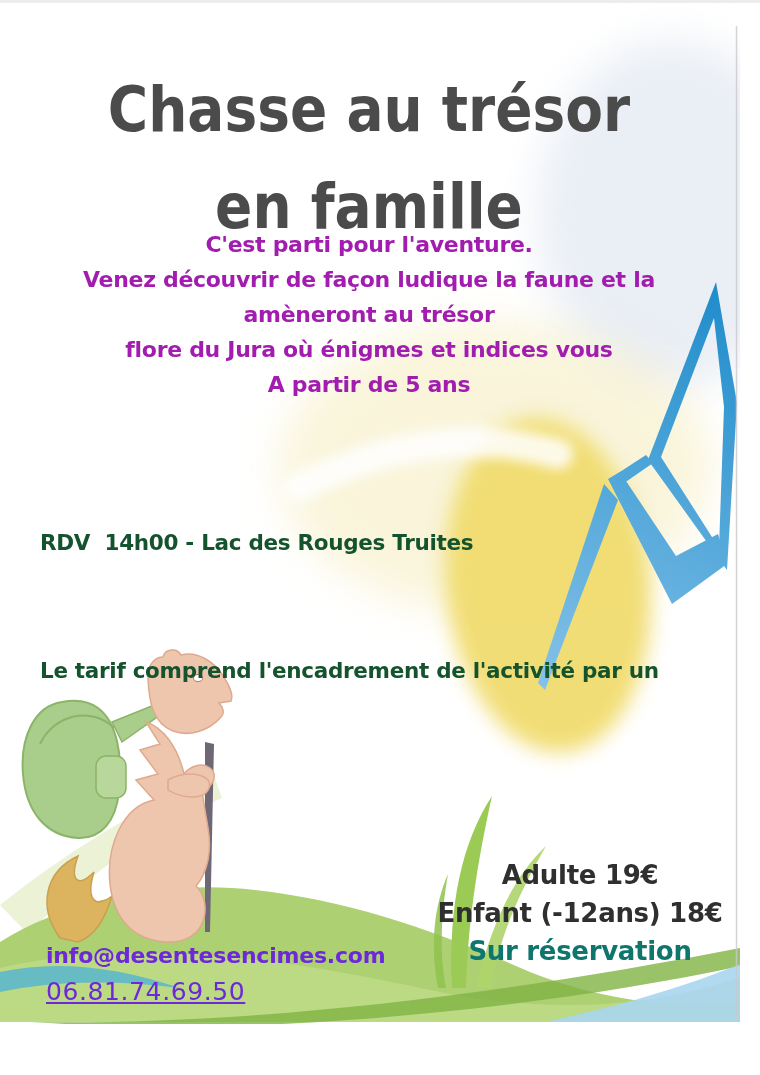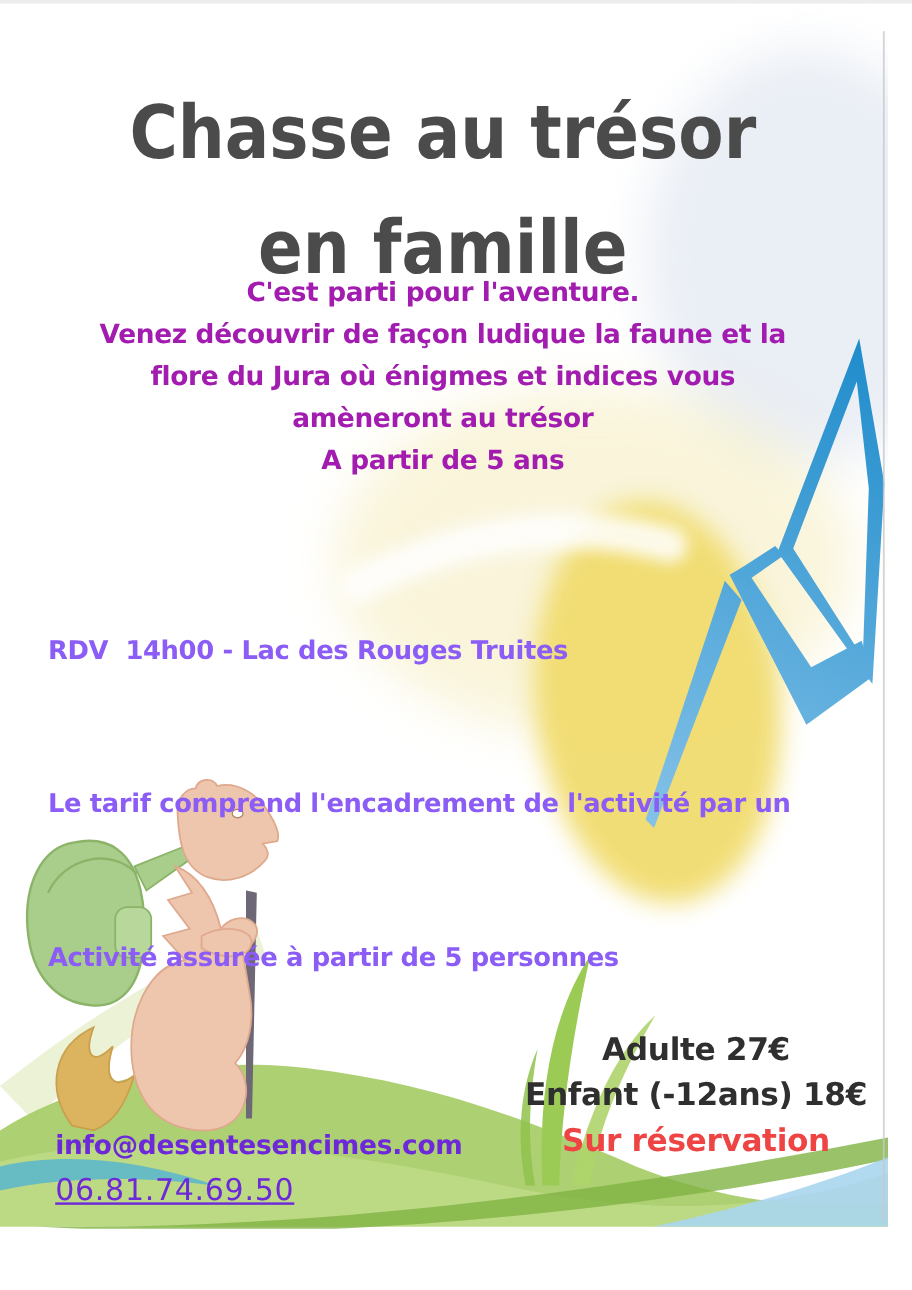--- a/index.html
+++ b/index.html
@@ -16,31 +16,31 @@
     color:#4b4b4b; font-weight:bold; font-size:55px; line-height:86px;
     transform:scaleY(1.12); transform-origin:top center;
   }
   .intro {
     top:227px; left:0; width:738px; text-align:center;
     color:#a21caf; font-weight:bold; font-size:22px; line-height:35px;
     letter-spacing:-0.3px;
   }
   .details {
     top:460px; left:40px; width:700px;
-    color:#8b5cf6; font-weight:bold; font-size:21.5px; line-height:33px;
+    color:#14532d; font-weight:bold; font-size:21.5px; line-height:33px;
     letter-spacing:-0.3px; white-space:pre-wrap;
   }
   .details .rdv   { margin-bottom:29px; }
   .details .note  { margin-top:29px; }
   .pricing {
     top:856px; left:420px; width:320px; text-align:center;
     color:#2f2f2f; font-weight:bold; font-size:26px; line-height:38px;
     letter-spacing:-0.3px;
   }
-  .pricing .reservation { color:#ef4444; }
+  .pricing .reservation { color:#0f766e; }
   .contact {
     top:938px; left:46px; color:#6d28d9; font-weight:bold;
     font-size:22px; line-height:36px; letter-spacing:-0.2px;
   }
   .contact .phone { font-size:25px; font-weight:normal; letter-spacing:0.6px;text-decoration:underline; }
 </style>
 </head>
 <body>
 
 <div class="page">
@@ -129,33 +129,32 @@
   </svg>
 
   <div class="txt title">
     <div>Chasse au trésor</div>
     <div>en famille</div>
   </div>
 
   <div class="txt intro">
     <div>C'est parti pour l'aventure.</div>
     <div>Venez découvrir de façon ludique la faune et la</div>
+    <div>amèneront au trésor</div>
     <div>flore du Jura où énigmes et indices vous</div>
-    <div>amèneront au trésor</div>
     <div>A partir de 5 ans</div>
   </div>
 
   <div class="txt details">
     <div class="rdv">RDV  14h00 - Lac des Rouges Truites</div>
     <div class="tarif">Le tarif comprend l'encadrement de l'activité par un</div>
-    <div class="note">Activité assurée à partir de 5 personnes</div>
   </div>
 
   <div class="txt pricing">
-    <div>Adulte 27€</div>
+    <div>Adulte 19€</div>
     <div>Enfant (-12ans) 18€</div>
     <div class="reservation">Sur réservation</div>
   </div>
 
   <div class="txt contact">
     <div class="email">info@desentesencimes.com</div>
     <div class="phone">06.81.74.69.50</div>
   </div>
 
 </div>

